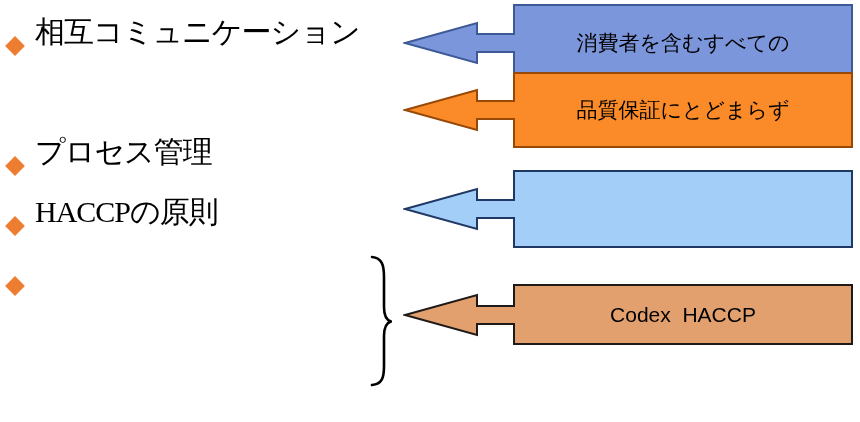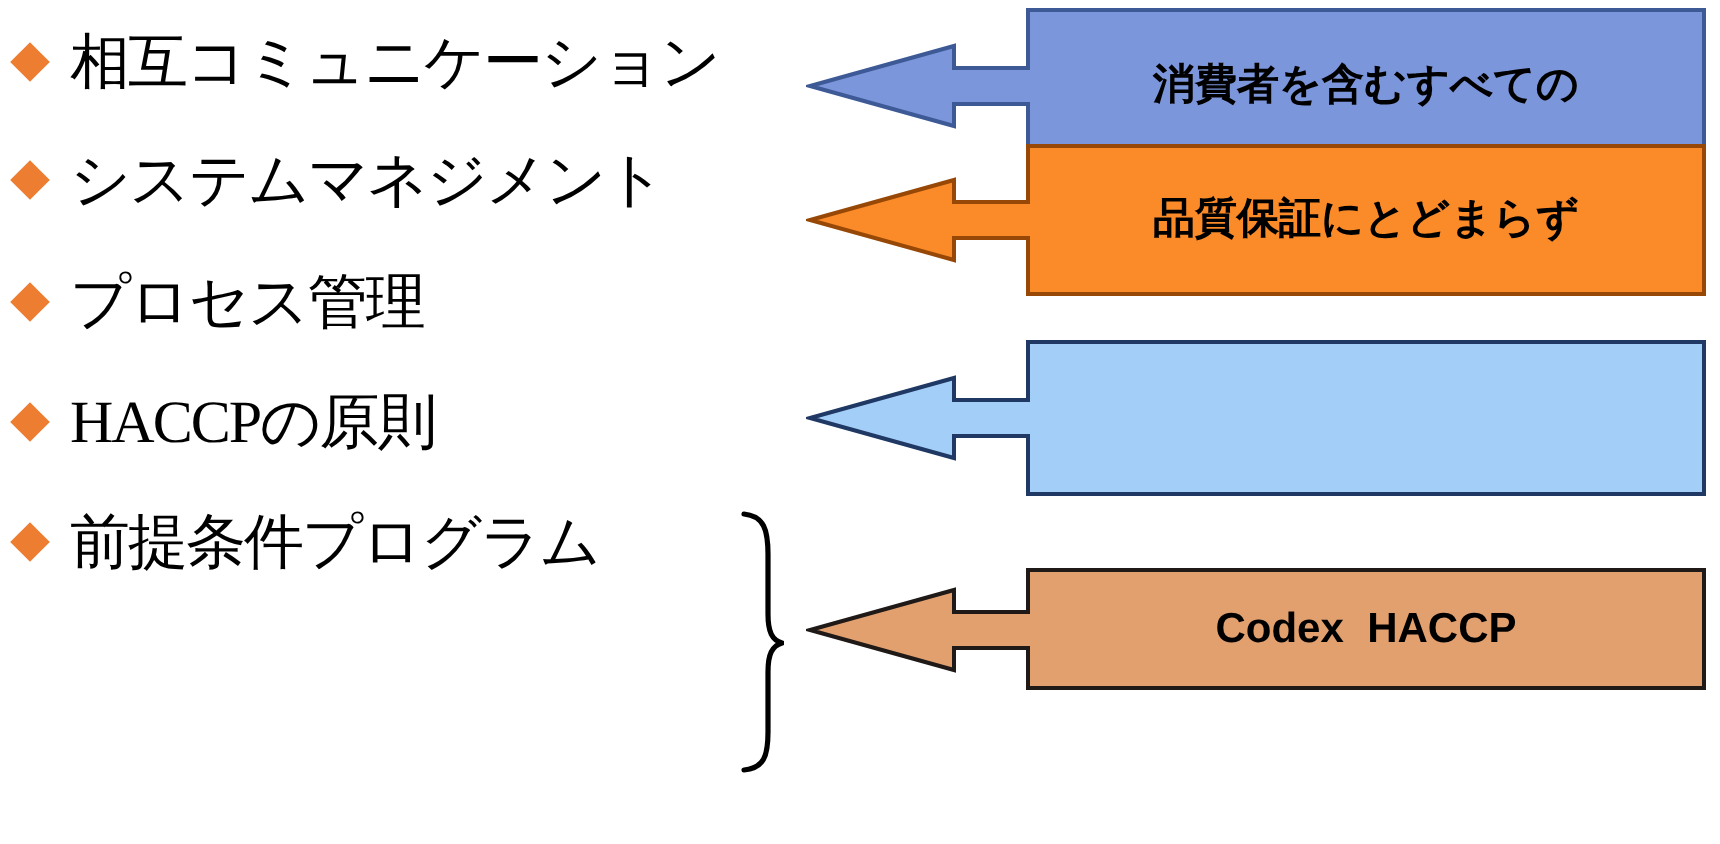--- a/index.html
+++ b/index.html
@@ -9,21 +9,21 @@
     background:#ffffff;
     overflow:hidden;
     font-family:"Liberation Sans", sans-serif;
   }
   
   .list-item{
     position:absolute;
     left:8px;
     height:44px;
     display:flex;
-    align-items:center;
+    align-items:flex-end;
     gap:13px;
   }
   .diamond{
     width:14px;height:14px;
     background:var(--bullet,#ED7D31);
     transform:rotate(45deg);
     flex:0 0 auto;
   }
   .item-text{
     font-family:"Liberation Serif", serif;
@@ -57,21 +57,21 @@
     border:2px solid var(--border);
     box-sizing:border-box;
     display:flex;
     flex-direction:column;
     align-items:center;
     justify-content:center;
     z-index:1;
   }
   .box-line{
     font-family:"Liberation Sans", sans-serif;
-    font-weight:bold;
+    font-weight:normal;
     font-size:21px;
     line-height:28px;
     color:#000;
     white-space:pre;
     text-align:center;
   }
   .arrow{
     position:absolute;
     left:0;top:50%;
     width:113px;height:46px;
@@ -87,35 +87,30 @@
 </style>
 </head>
 <body>
 
 <div class="stage" style="--bullet: #ED7D31; --brace: #000000;">
 
   <div class="list-item" style="top:9px">
     <span class="diamond"></span>
     <span class="item-text">相互コミュニケーション</span>
   </div>
-  <div class="list-item" style="top:68px">
-    <span class="diamond"></span>
-    <span class="item-text">システムマネジメント</span>
-  </div>
   <div class="list-item" style="top:129px">
     <span class="diamond"></span>
     <span class="item-text">プロセス管理</span>
   </div>
   <div class="list-item" style="top:189px">
     <span class="diamond"></span>
     <span class="item-text">HACCPの原則</span>
   </div>
   <div class="list-item" style="top:249px">
     <span class="diamond"></span>
-    <span class="item-text">前提条件プログラム</span>
   </div>
 
   <svg class="brace" viewBox="0 0 24 134">
     <path d="M 4,3 C 14,4 16,11 16,23 L 16,53 C 16,62 18,66 23,67.5 C 18,69 16,73 16,82 L 16,112 C 16,124 14,130 4,131"></path>
   </svg>
 
   <div class="callout" style="top: 4px; height: 77px; --fill: #7C96DB; --border: #3D5A97;">
     <svg class="arrow" viewBox="0 0 113 46">
       <path d="M112,14 L74,14 L74,3 L2,23 L74,43 L74,32 L112,32"></path>
     </svg>

